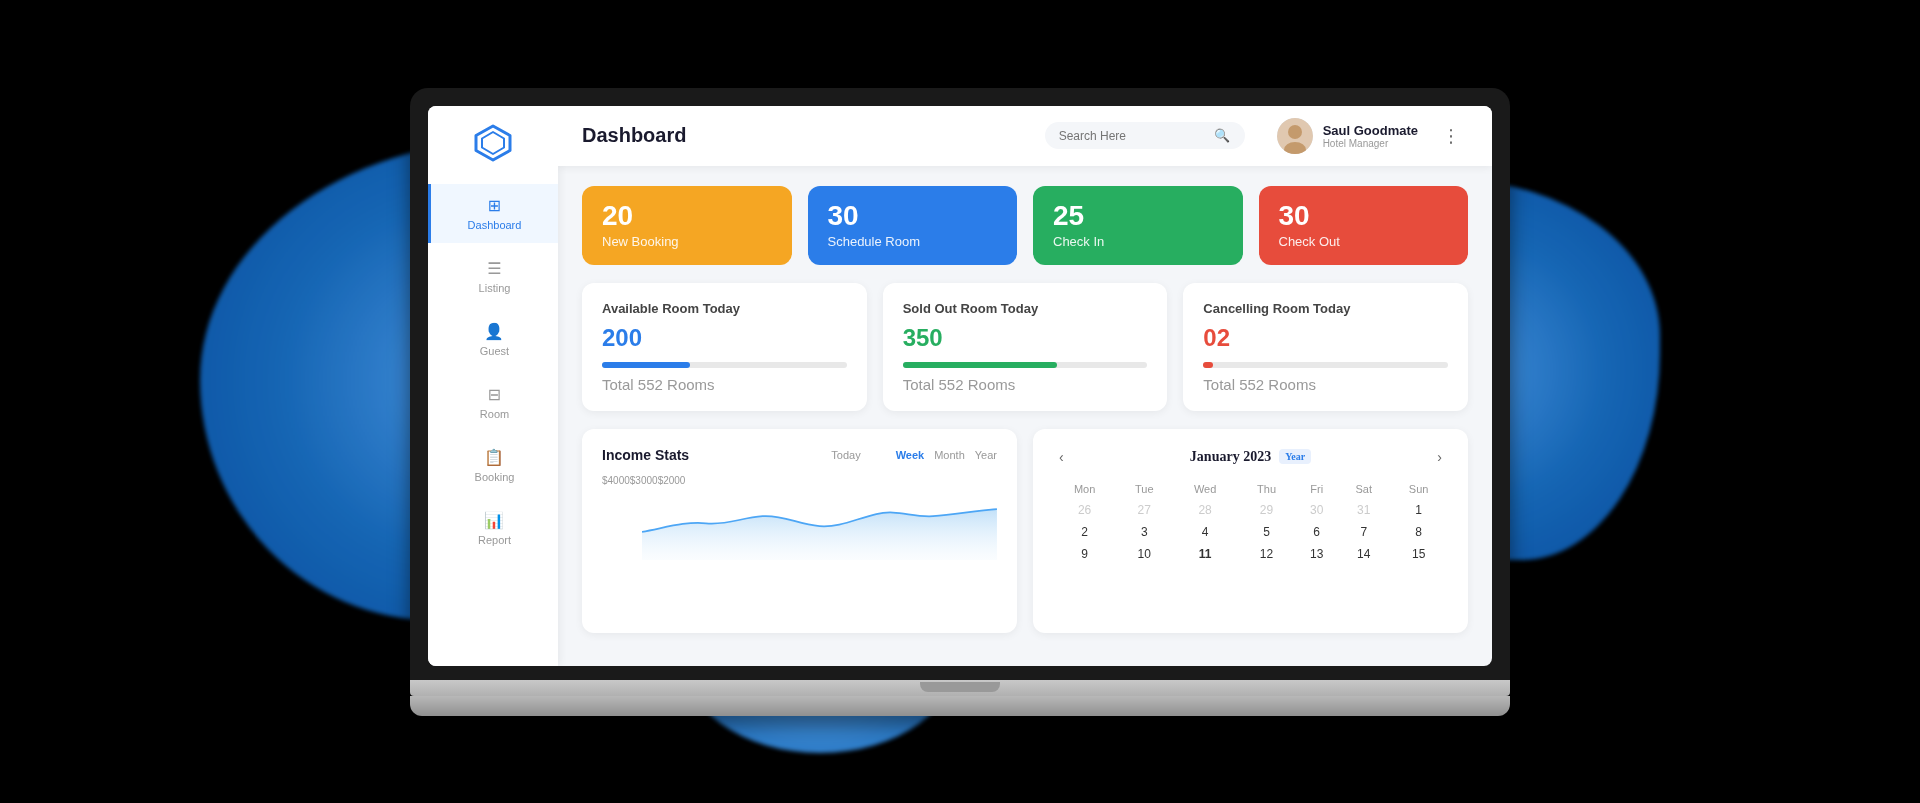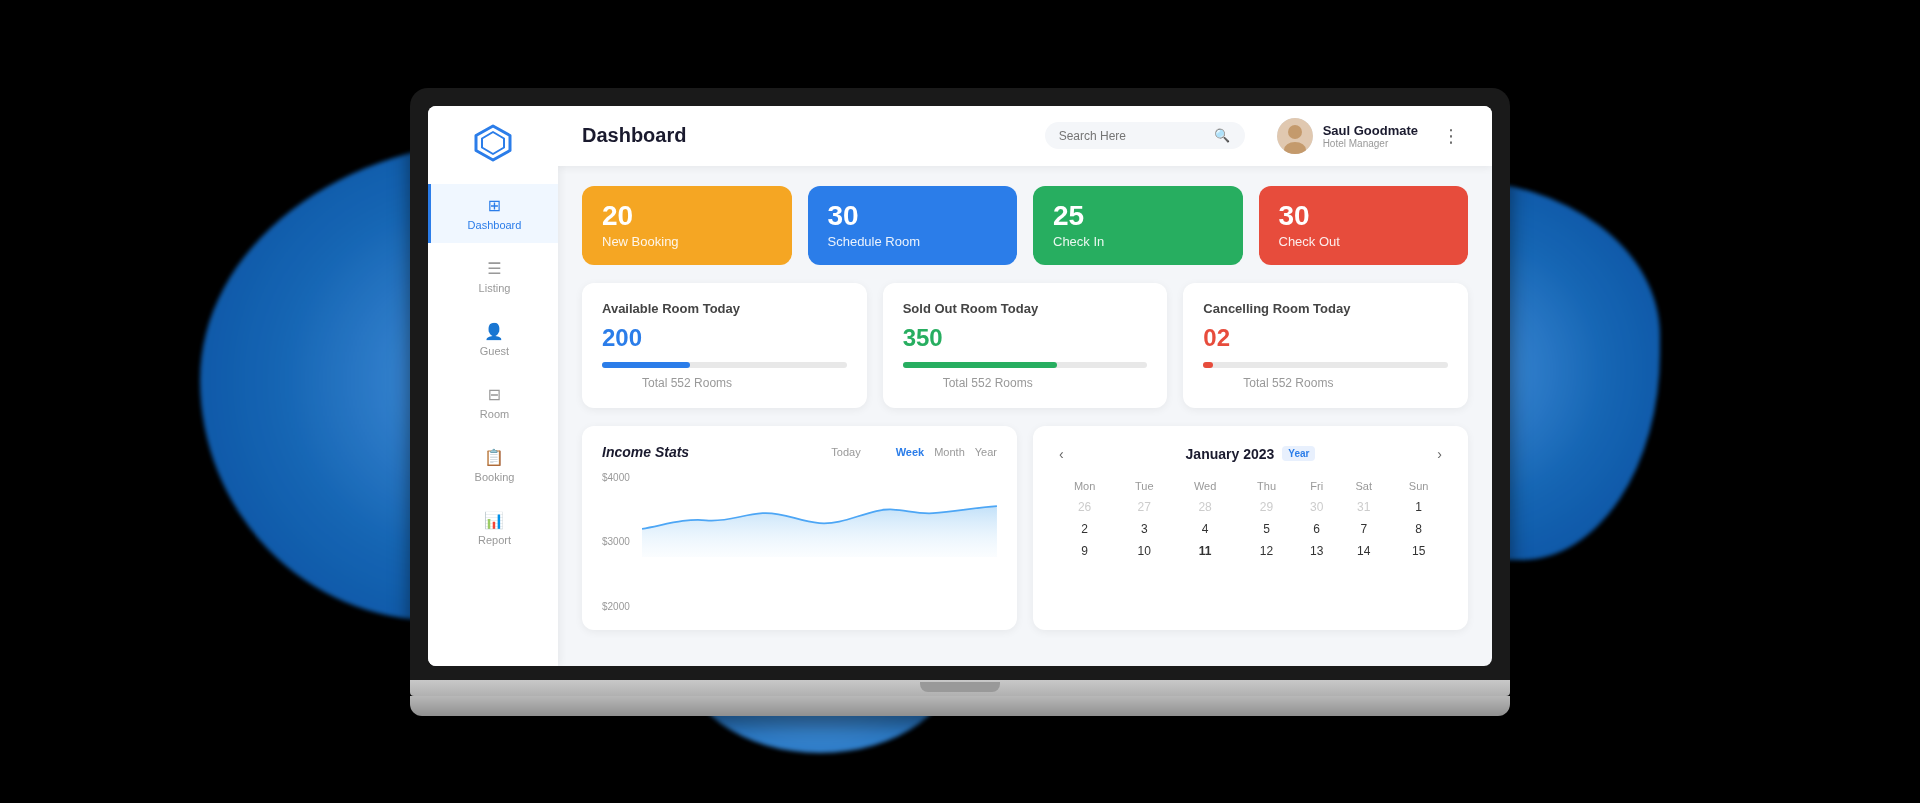--- a/index.html
+++ b/index.html
@@ -327,23 +327,22 @@
     .progress-bar-fill {
       height: 100%;
       border-radius: 4px;
     }
 
     .progress-bar-fill.blue { background: #2b7de9; width: 36%; }
     .progress-bar-fill.green { background: #27ae60; width: 63%; }
     .progress-bar-fill.red { background: #e74c3c; width: 4%; }
 
     .room-stat-total {
-      font-size: 12px;
+      font-size: 15px;
       color: #999;
-      margin-left: 40px;
     }
 
     
     .bottom-row {
       display: grid;
       grid-template-columns: 1fr 1fr;
       gap: 16px;
     }
 
     
@@ -358,21 +357,20 @@
       display: flex;
       align-items: center;
       justify-content: space-between;
       margin-bottom: 12px;
     }
 
     .income-title {
       font-size: 14px;
       font-weight: 700;
       color: #1a1a2e;
-      font-style: italic;
     }
 
     .income-tabs {
       display: flex;
       gap: 10px;
       font-size: 11px;
       color: #999;
     }
 
     .income-tab.active {
@@ -382,21 +380,21 @@
     }
 
     .chart-area {
       height: 140px;
       position: relative;
       overflow: hidden;
     }
 
     .chart-labels {
       display: flex;
-      flex-direction: column;
+      flex-direction: row;
       gap: 0;
       position: absolute;
       left: 0;
       top: 0;
       height: 100%;
       justify-content: space-between;
     }
 
     .chart-label {
       font-size: 10px;
@@ -623,21 +621,21 @@
                       <path d="M0,80 C30,75 60,65 90,68 C120,71 140,60 170,58 C200,56 220,70 250,72 C280,74 300,62 330,55 C360,48 380,60 410,58 C440,56 470,50 500,48 L500,120 L0,120 Z" fill="url(#chartGrad)"></path>
 
                       <path d="M0,80 C30,75 60,65 90,68 C120,71 140,60 170,58 C200,56 220,70 250,72 C280,74 300,62 330,55 C360,48 380,60 410,58 C440,56 470,50 500,48" fill="none" stroke="#4da6f5" stroke-width="2.5"></path>
                     </svg>
                   </div>
                 </div>
 
                 <div class="calendar-card">
                   <div class="calendar-header">
                     <span class="cal-nav">‹</span>
-                    <div style="display:flex;align-items:center;gap:8px;">
+                    <div style="display:flex;align-items:center;gap:8px;font-family:Liberation Serif, serif;">
                       <span class="calendar-title">January 2023</span>
                       <span class="year-badge">Year</span>
                     </div>
                     <span class="cal-nav">›</span>
                   </div>
                   <table class="calendar-grid">
                     <thead>
                       <tr>
                         <th>Mon</th>
                         <th>Tue</th>

